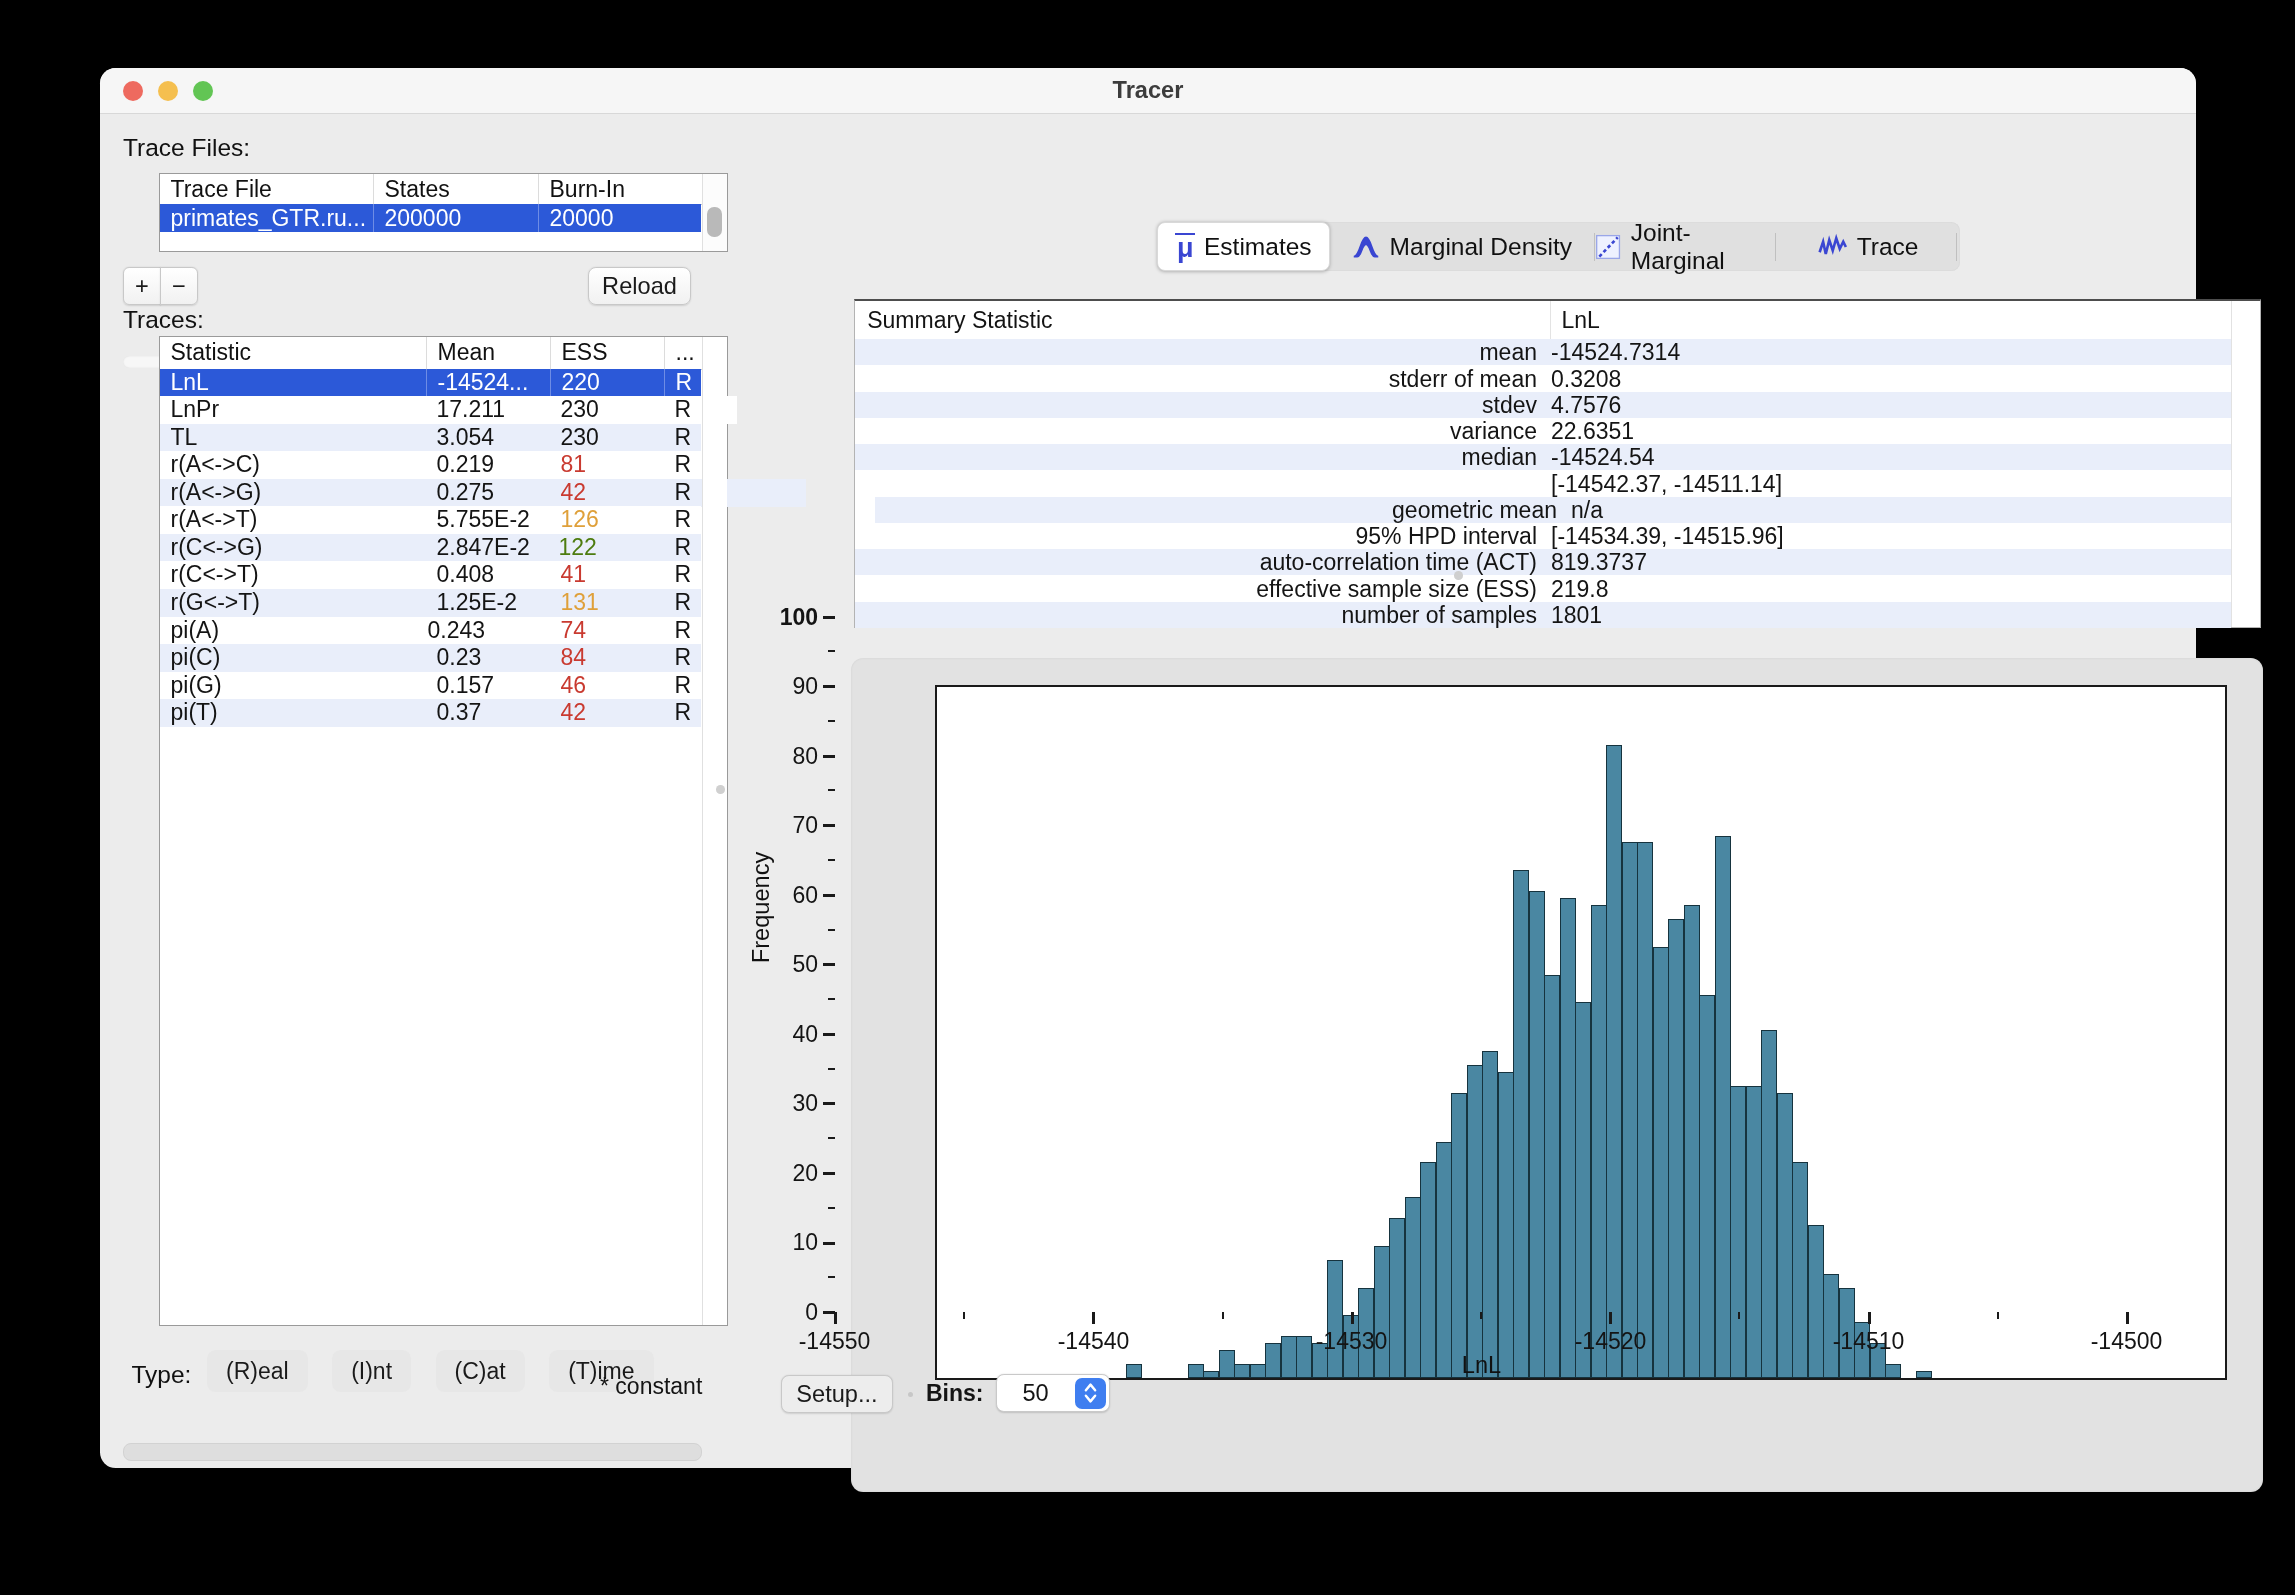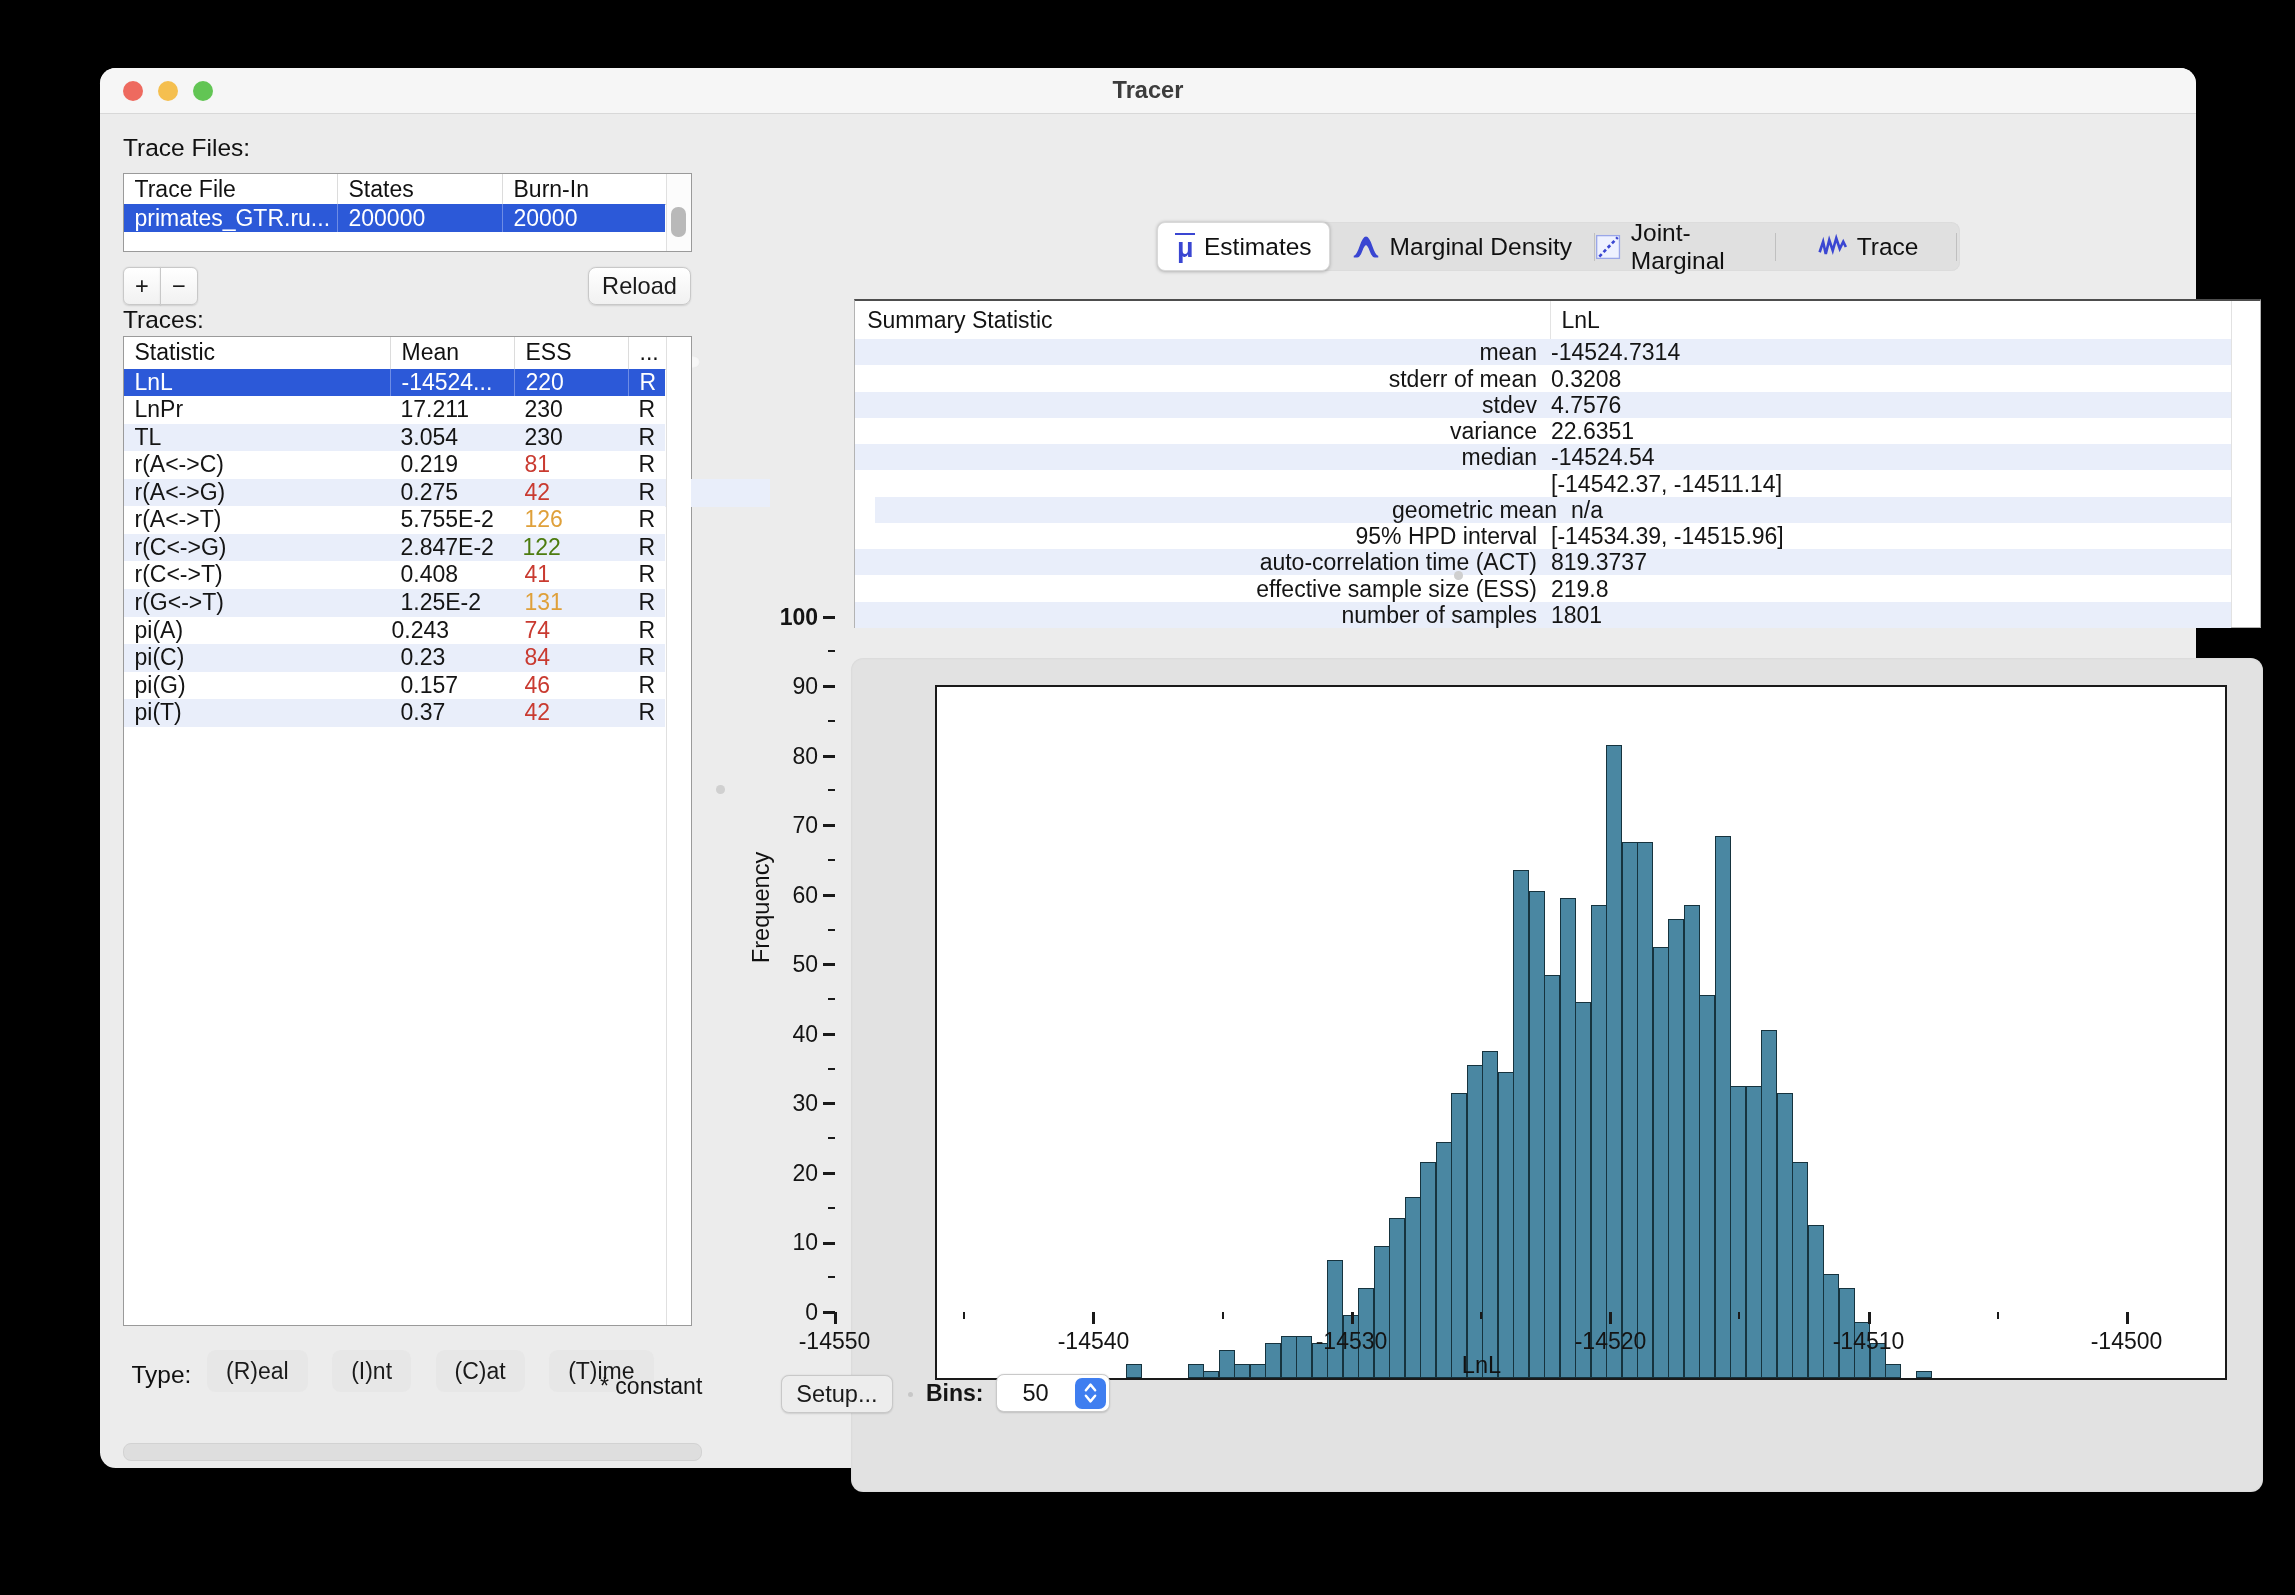--- a/index.html
+++ b/index.html
@@ -8,21 +8,21 @@
   .abs{position:absolute;}
   #window{left:100px;top:68px;width:2096px;height:1400px;background:#ececec;border-radius:15.7px;
           box-shadow:0 26px 70px rgba(0,0,0,.6);}
   #titlebar{left:0;top:0;width:100%;height:45px;background:#f6f6f6;border-bottom:0.9px solid #d8d8d8;
             border-radius:15.7px 15.7px 0 0;}
   .light{top:13px;width:20px;height:20px;border-radius:50%;}
   #win-title{left:0;top:0;width:100%;height:45px;line-height:45px;text-align:center;
              font-size:23.6px;font-weight:700;color:#3c3c3c;}
   .section-label{font-size:24.5px;color:#111;}
   
-  .ltable{background:#fff;border:1.7px solid #9a9a9a;box-sizing:border-box;}
+  .ltable{background:#fff;border:1.7px solid #9a9a9a;box-sizing:border-box;margin-left:36px;}
   .thead{position:absolute;left:0;right:0;top:0;background:#fff;border-bottom:0.9px solid #c9c9c9;}
   .hcell{position:absolute;top:0;bottom:0;font-size:23px;color:#111;padding-left:10.5px;box-sizing:border-box;
          border-left:0.9px solid #dcdcdc;display:flex;align-items:center;}
   .hcell.first{border-left:none;}
   .trow{position:absolute;left:0;font-size:23px;}
   .tcell{position:absolute;top:0;bottom:0;padding-left:10.5px;box-sizing:border-box;display:flex;align-items:center;white-space:nowrap;overflow:hidden;}
   .gutter{position:absolute;top:0;bottom:0;background:#fcfcfc;border-left:0.9px solid #e0e0e0;}
   .thumb{position:absolute;background:#b9b9b9;border-radius:7px;}
   
   .mbtn{background:linear-gradient(#ffffff,#f1f1f1);border:0.9px solid #c8c8c8;box-sizing:border-box;
@@ -123,21 +123,21 @@
         <div class="hcell" style="left:390px;width:114px;">ESS</div>
         <div class="hcell" style="left:504px;width:37px;">...</div>
       </div>
       <div id="trace-rows">
           <div class="trow" style="top: 31.5px; height: 27.6px; width: 541px; background: rgb(44, 89, 216); color: rgb(255, 255, 255);">
             <div class="tcell" style="left:0;width:266px;">LnL</div>
             <div class="tcell" style="left:266px;width:124px;border-left:0.9px solid #6e8ce5;">-14524...</div>
             <div class="tcell" style="left:390px;width:114px;border-left:0.9px solid #6e8ce5;color:#fff;">220</div>
             <div class="tcell" style="left:504px;width:37px;border-left:0.9px solid #6e8ce5;">R</div>
           </div>
-          <div class="trow" style="top: 59px; height: 27.6px; width: 541px; background: rgb(255, 255, 255); color: rgb(20, 20, 20);">
+          <div class="trow" style="top: 59px; height: 27.6px; width: 541px; background: rgb(255, 255, 255); color: rgb(20, 20, 20); padding-left: 36px;">
             <div class="tcell" style="left:0;width:266px;">LnPr</div>
             <div class="tcell" style="left:266px;width:124px;">17.211</div>
             <div class="tcell" style="left:390px;width:114px;color:#141414;">230</div>
             <div class="tcell" style="left:504px;width:37px;">R</div>
           </div>
           <div class="trow" style="top: 87px; height: 27.6px; width: 541px; background: rgb(233, 238, 250); color: rgb(20, 20, 20);">
             <div class="tcell" style="left:0;width:266px;">TL</div>
             <div class="tcell" style="left:266px;width:124px;">3.054</div>
             <div class="tcell" style="left:390px;width:114px;color:#141414;">230</div>
             <div class="tcell" style="left:504px;width:37px;">R</div>

